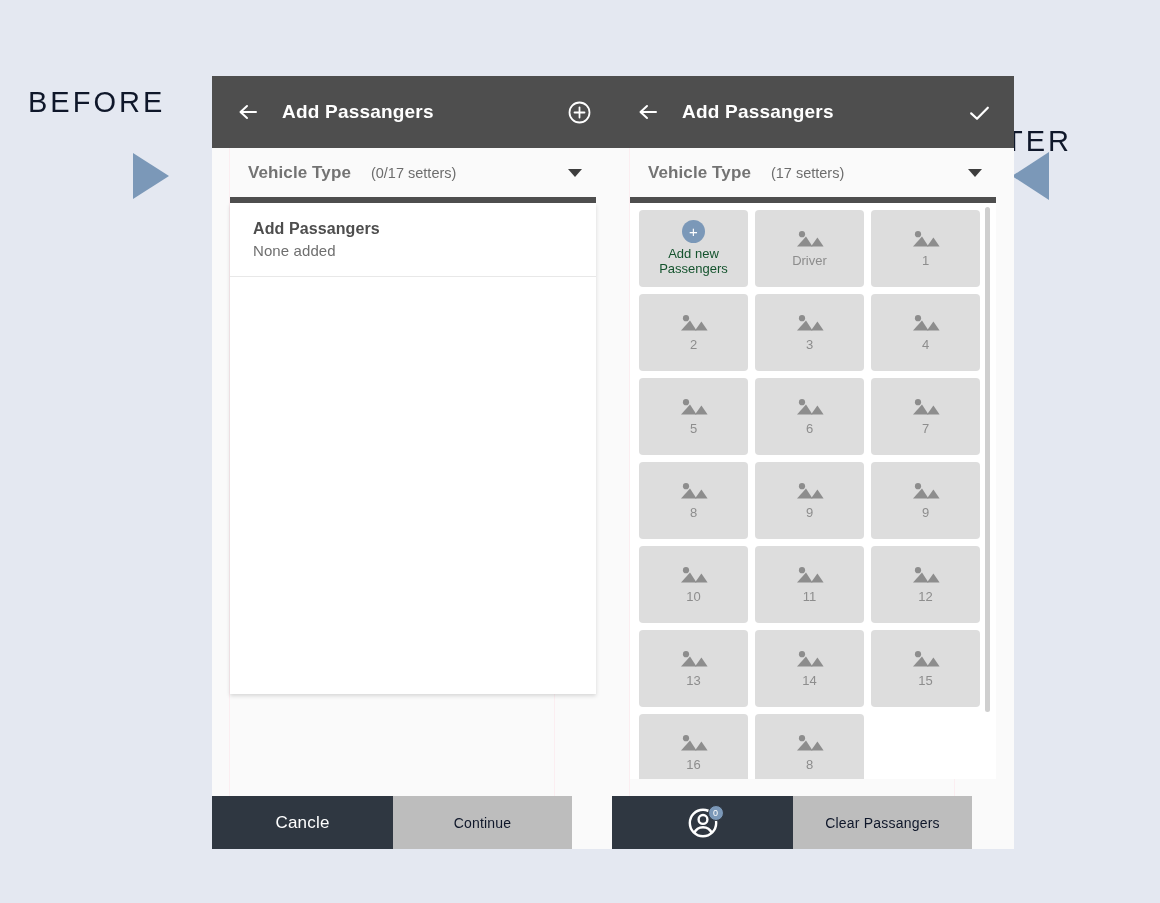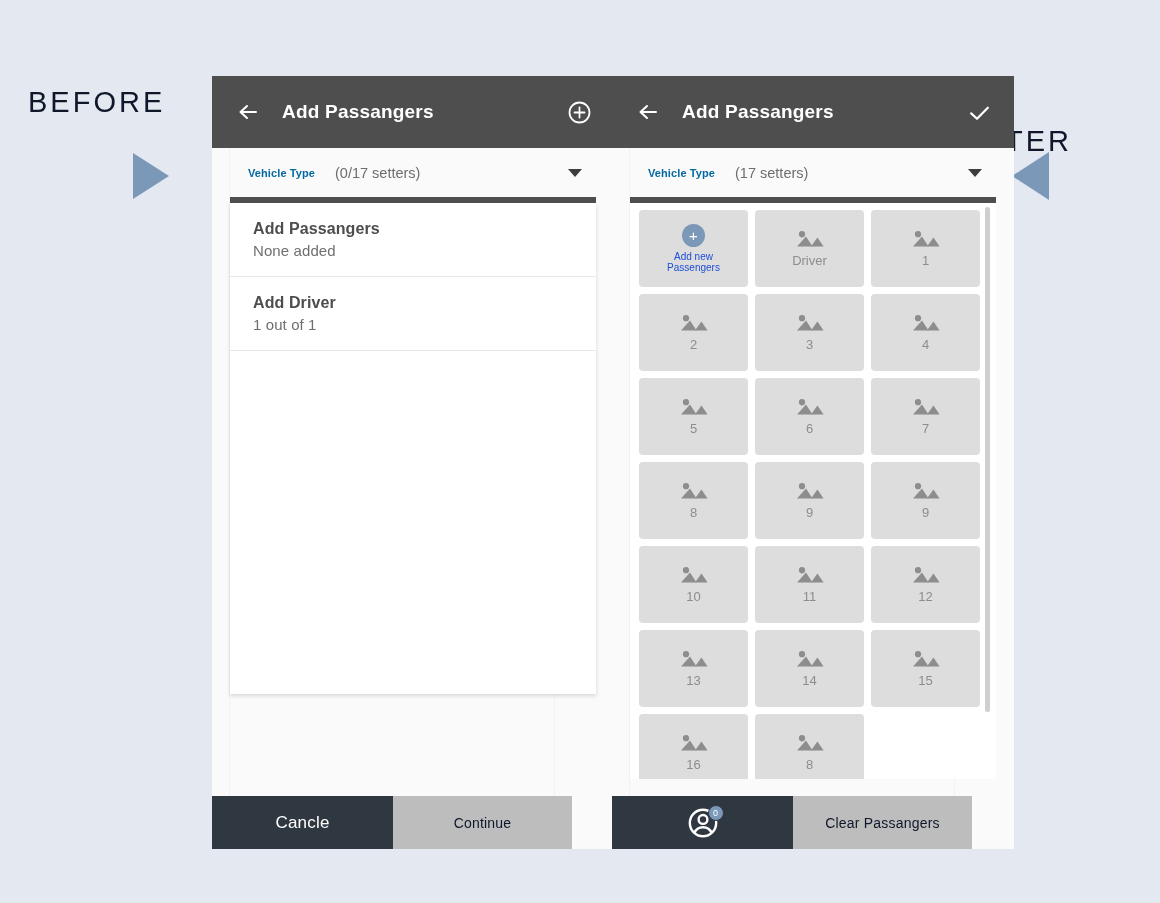--- a/index.html
+++ b/index.html
@@ -98,22 +98,22 @@
     position: relative;
     z-index: 3;
     height: 49px;
     margin: 0 18px;
     background: #fafafa;
     display: flex;
     align-items: center;
     padding: 0 14px 0 18px;
   }
   .dropdown-label {
-    font-size: 11px;
-    color: #0369a1;
+    font-size: 17px;
+    color: #737373;
     font-weight: 600;
     letter-spacing: .1px;
   }
   .dropdown-sub {
     font-size: 14.5px;
     color: #6d6d6d;
     font-weight: 400;
     margin-left: 20px;
     flex: 1;
   }
@@ -184,21 +184,21 @@
     justify-content: center;
     gap: 4px;
   }
   .tile.blank { background: transparent; }
   .tile-label {
     font-size: 13px;
     color: #8d8d8d;
     line-height: 1.15;
     text-align: center;
   }
-  .tile.add .tile-label { color: #1d4ed8; font-size: 10px; }
+  .tile.add .tile-label { color: #14532d; font-size: 13px; }
   .plus-circle {
     width: 23px; height: 23px;
     border-radius: 50%;
     background: #7b98b8;
     color: #ffffff;
     display: flex;
     align-items: center;
     justify-content: center;
     font-size: 15px;
     line-height: 1;
@@ -309,24 +309,20 @@
     <span class="dropdown-sub">(0/17 setters)</span>
     <span class="caret"></span>
   </div>
   <div class="dark-rule"></div>
 
   <div class="list-card">
     <div class="list-item">
       <div class="list-item-title">Add Passangers</div>
       <div class="list-item-sub">None added</div>
     </div>
-    <div class="list-item">
-      <div class="list-item-title">Add Driver</div>
-      <div class="list-item-sub">1 out of 1</div>
-    </div>
   </div>
 
   <div class="actionbar">
     <div class="act-primary">Cancle</div>
     <div class="act-secondary">Continue</div>
   </div>
 </div>
 
 <div class="phone right">
   <div class="phone-inner-border"></div>

